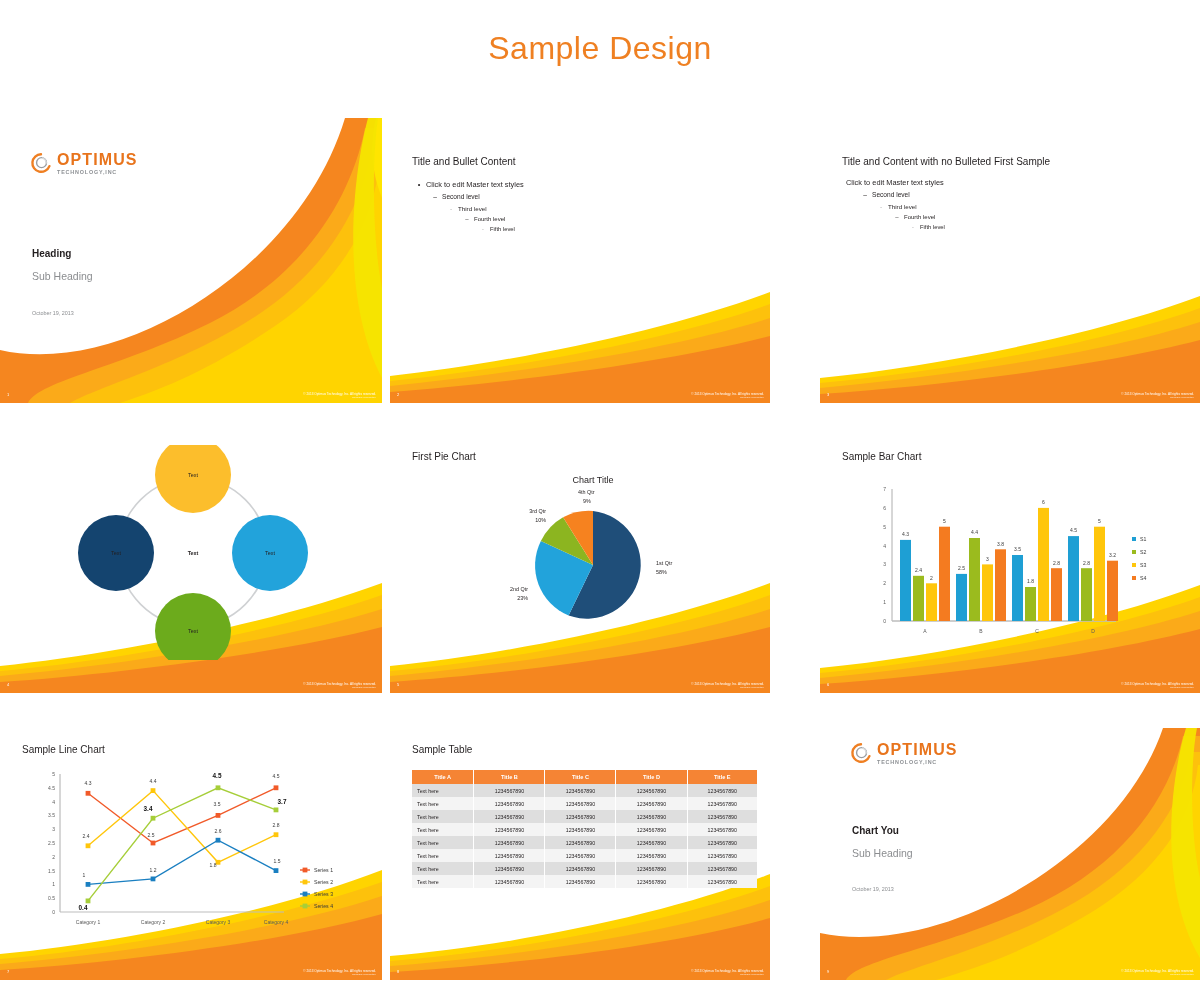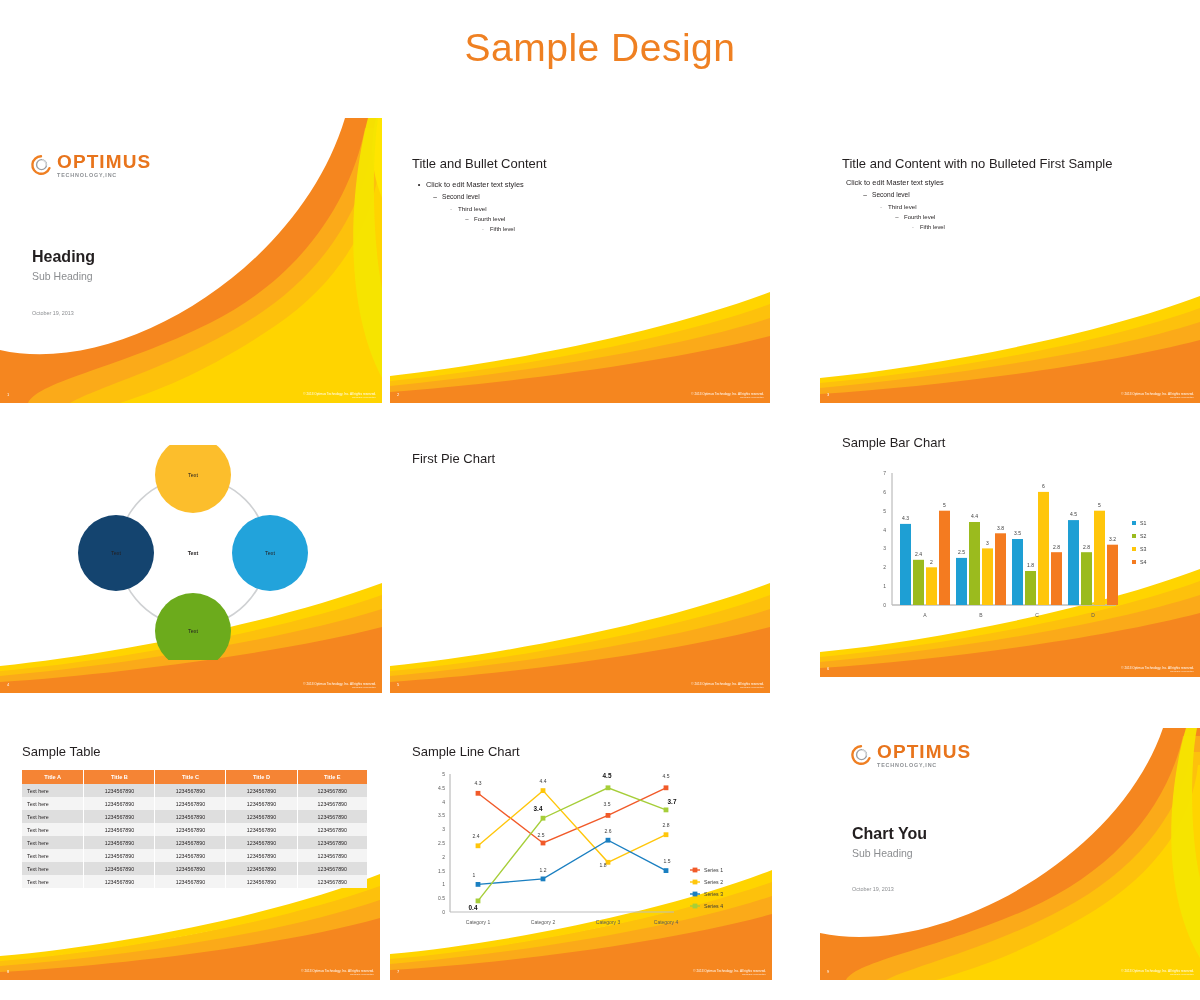--- a/index.html
+++ b/index.html
@@ -9,21 +9,21 @@
     background: #ffffff;
     font-family: "Liberation Sans", sans-serif;
     overflow: hidden;
     position: relative;
   }
 
   
   #page-title {
     text-align: center;
     color: #ef8022;
-    font-size: 39px;
+    font-size: 32px;
     font-weight: 400;
     letter-spacing: 0.5px;
     padding-top: 18px;
     height: 100px;
     line-height: 60px;
   }
 
   
   #grid {
     position: absolute;
@@ -38,21 +38,21 @@
     position: absolute;
     background: #ffffff;
     overflow: hidden;
   }
   
   .s1 { left: 0px;  top: 0px;  width: 382px; height: 285px; }
   .s2 { left: 0px;  top: 22px; width: 380px; height: 263px; }
   .s3 { left: 12px; top: 22px; width: 380px; height: 263px; }
   .s4 { left: 0px;  top: 30px; width: 382px; height: 258px; }
   .s5 { left: 0px;  top: 30px; width: 380px; height: 258px; }
-  .s6 { left: 12px; top: 14px; width: 380px; height: 258px; }
+  .s6 { left: 12px; top: 30px; width: 380px; height: 258px; }
   .s7 { left: 0px;  top: 35px; width: 382px; height: 252px; }
   .s8 { left: 0px;  top: 35px; width: 380px; height: 252px; }
   .s9 { left: 12px; top: 35px; width: 380px; height: 252px; }
 
   
   .swoosh { position: absolute; inset: 0; pointer-events: none; }
   .swoosh svg { width: 100%; height: 100%; display: block; }
 
   
   .foot-copy {
@@ -67,37 +67,37 @@
   .pagenum {
     position: absolute; left: 7px; bottom: 6px;
     color: #ffffff; font-size: 4px;
   }
 
   
   .logo { position: absolute; display: flex; align-items: center; gap: 5px; }
   .logo .mark { width: 22px; height: 22px; flex: 0 0 22px; }
   .logo .words { display: flex; flex-direction: column; line-height: 1; }
   .logo .lw1 {
-    color: #e8741c; font-weight: bold; font-size: 19px;
+    color: #e8741c; font-weight: bold; font-size: 16px;
     letter-spacing: 1.1px;
   }
   .logo .lw2 {
     color: #8d9094; font-weight: bold; font-size: 5.4px;
     letter-spacing: 0.85px; margin-top: 1.5px;
   }
 
   
-  .tt-heading { position: absolute; left: 32px; font-size: 16px; font-weight: bold; color: #231f20; }
+  .tt-heading { position: absolute; left: 32px; font-size: 10px; font-weight: bold; color: #231f20; }
   .tt-sub     { position: absolute; left: 32px; font-size: 10.5px; color: #8b8d90; }
   .tt-date    { position: absolute; left: 32px; font-size: 5.4px; color: #8b8d90; }
 
   
   .slide-title {
     position: absolute; left: 22px; top: 16px;
-    font-size: 13px; color: #231f20;
+    font-size: 10px; color: #231f20;
   }
   .bullets { position: absolute; left: 26px; top: 40px; font-size: 7.3px; color: #231f20; }
   .bl { display: flex; gap: 4px; margin-bottom: 4.3px; white-space: nowrap; }
   .bl .bm { width: 6px; text-align: center; flex: 0 0 6px; }
   .lvl1 { margin-left: 0px;  font-size: 7.4px; }
   .lvl2 { margin-left: 16px; font-size: 6.6px; }
   .lvl3 { margin-left: 32px; font-size: 6.2px; }
   .lvl4 { margin-left: 48px; font-size: 6.0px; }
   .lvl5 { margin-left: 64px; font-size: 5.8px; }
 
@@ -304,20 +304,39 @@
     <div class="slide s5">
       <div class="swoosh">
         <svg viewBox="0 0 380 258" preserveAspectRatio="none">
           <path d="M0,243 C120,236 280,214 380,188 L380,258 L0,258 Z" fill="#f5861f"></path>
           <path d="M0,239 C120,230 280,204 380,172 L380,192 C280,218 120,239 0,247 Z" fill="#fbaa19"></path>
           <path d="M0,235 C120,224 280,194 380,158 L380,174 C280,206 120,230 0,241 Z" fill="#fdc10c"></path>
           <path d="M0,231 C120,219 280,186 380,148 L380,160 C280,196 120,225 0,236 Z" fill="#ffd400"></path>
         </svg>
       </div>
       <div class="slide-title">First Pie Chart</div>
+      <div class="chart-wrap" style="left:90px; top:34px;">
+        <svg width="250" height="180" viewBox="0 0 250 180">
+          <text class="chart-title-txt" x="113" y="14" text-anchor="middle">Chart Title</text>
+
+          <path d="M113,96 L113,42 A54,54 0 1 1 88.6,146.5 Z" fill="#1f4e79"></path>
+          <path d="M113,96 L88.6,146.5 A54,54 0 0 1 60.9,72.1 Z" fill="#22a3db"></path>
+          <path d="M113,96 L60.9,72.1 A54,54 0 0 1 83.1,48.3 Z" fill="#8cb520"></path>
+          <path d="M113,96 L83.1,48.3 A54,54 0 0 1 113,42 Z" fill="#f6821f"></path>
+
+          <text class="pie-lbl" x="176" y="96">1st Qtr</text>
+          <text class="pie-lbl" x="176" y="105">58%</text>
+          <text class="pie-lbl" x="48" y="122" text-anchor="end">2nd Qtr</text>
+          <text class="pie-lbl" x="48" y="131" text-anchor="end">23%</text>
+          <text class="pie-lbl" x="66" y="44" text-anchor="end">3rd Qtr</text>
+          <text class="pie-lbl" x="66" y="53" text-anchor="end">10%</text>
+          <text class="pie-lbl" x="98" y="25">4th Qtr</text>
+          <text class="pie-lbl" x="103" y="34">9%</text>
+        </svg>
+      </div>
       <div class="foot-copy">
         <div>© 2013 Optimus Technology, Inc. All rights reserved.</div>
         <div class="cp2">Company Proprietary</div>
       </div>
       <div class="pagenum">5</div>
     </div>
   </div>
 
   <div class="slide-cell">
     <div class="slide s6">
@@ -405,108 +424,20 @@
             <rect x="288" y="103" width="4" height="4" fill="#f47b20"></rect>
             <text class="leg-lbl" x="296" y="107">S4</text>
           </g>
         </svg>
       </div>
       <div class="foot-copy">
         <div>© 2013 Optimus Technology, Inc. All rights reserved.</div>
         <div class="cp2">Company Proprietary</div>
       </div>
       <div class="pagenum">6</div>
-    </div>
-  </div>
-
-  <div class="slide-cell">
-    <div class="slide s8">
-      <div class="swoosh">
-        <svg viewBox="0 0 380 252" preserveAspectRatio="none">
-          <path d="M0,240 C120,234 280,214 380,186 L380,252 L0,252 Z" fill="#f5861f"></path>
-          <path d="M0,236 C120,229 280,204 380,170 L380,190 C280,218 120,237 0,244 Z" fill="#fbaa19"></path>
-          <path d="M0,232 C120,223 280,194 380,156 L380,172 C280,206 120,229 0,238 Z" fill="#fdc10c"></path>
-          <path d="M0,228 C120,218 280,186 380,146 L380,158 C280,194 120,224 0,233 Z" fill="#ffd400"></path>
-        </svg>
-      </div>
-      <div class="slide-title">Sample Table</div>
-      <table class="stable">
-        <thead>
-          <tr>
-            <th>Title A</th>
-            <th>Title B</th>
-            <th>Title C</th>
-            <th>Title D</th>
-            <th>Title E</th>
-          </tr>
-        </thead>
-        <tbody>
-          <tr class="odd">
-            <td class="first">Text here</td>
-            <td>1234567890</td>
-            <td>1234567890</td>
-            <td>1234567890</td>
-            <td>1234567890</td>
-          </tr>
-          <tr class="even">
-            <td class="first">Text here</td>
-            <td>1234567890</td>
-            <td>1234567890</td>
-            <td>1234567890</td>
-            <td>1234567890</td>
-          </tr>
-          <tr class="odd">
-            <td class="first">Text here</td>
-            <td>1234567890</td>
-            <td>1234567890</td>
-            <td>1234567890</td>
-            <td>1234567890</td>
-          </tr>
-          <tr class="even">
-            <td class="first">Text here</td>
-            <td>1234567890</td>
-            <td>1234567890</td>
-            <td>1234567890</td>
-            <td>1234567890</td>
-          </tr>
-          <tr class="odd">
-            <td class="first">Text here</td>
-            <td>1234567890</td>
-            <td>1234567890</td>
-            <td>1234567890</td>
-            <td>1234567890</td>
-          </tr>
-          <tr class="even">
-            <td class="first">Text here</td>
-            <td>1234567890</td>
-            <td>1234567890</td>
-            <td>1234567890</td>
-            <td>1234567890</td>
-          </tr>
-          <tr class="odd">
-            <td class="first">Text here</td>
-            <td>1234567890</td>
-            <td>1234567890</td>
-            <td>1234567890</td>
-            <td>1234567890</td>
-          </tr>
-          <tr class="even">
-            <td class="first">Text here</td>
-            <td>1234567890</td>
-            <td>1234567890</td>
-            <td>1234567890</td>
-            <td>1234567890</td>
-          </tr>
-        </tbody>
-      </table>
-      <div class="foot-copy">
-        <div>© 2013 Optimus Technology, Inc. All rights reserved.</div>
-        <div class="cp2">Company Proprietary</div>
-      </div>
-      <div class="pagenum">8</div>
     </div>
   </div>
 
   <div class="slide-cell">
     <div class="slide s7">
       <div class="swoosh">
         <svg viewBox="0 0 382 252" preserveAspectRatio="none">
           <path d="M0,238 C120,232 280,210 382,182 L382,252 L0,252 Z" fill="#f5861f"></path>
           <path d="M0,234 C120,226 280,200 382,166 L382,186 C280,214 120,235 0,242 Z" fill="#fbaa19"></path>
           <path d="M0,230 C120,220 280,190 382,152 L382,168 C280,202 120,226 0,236 Z" fill="#fdc10c"></path>
@@ -606,20 +537,108 @@
       </div>
       <div class="foot-copy">
         <div>© 2013 Optimus Technology, Inc. All rights reserved.</div>
         <div class="cp2">Company Proprietary</div>
       </div>
       <div class="pagenum">7</div>
     </div>
   </div>
 
   <div class="slide-cell">
+    <div class="slide s8">
+      <div class="swoosh">
+        <svg viewBox="0 0 380 252" preserveAspectRatio="none">
+          <path d="M0,240 C120,234 280,214 380,186 L380,252 L0,252 Z" fill="#f5861f"></path>
+          <path d="M0,236 C120,229 280,204 380,170 L380,190 C280,218 120,237 0,244 Z" fill="#fbaa19"></path>
+          <path d="M0,232 C120,223 280,194 380,156 L380,172 C280,206 120,229 0,238 Z" fill="#fdc10c"></path>
+          <path d="M0,228 C120,218 280,186 380,146 L380,158 C280,194 120,224 0,233 Z" fill="#ffd400"></path>
+        </svg>
+      </div>
+      <div class="slide-title">Sample Table</div>
+      <table class="stable">
+        <thead>
+          <tr>
+            <th>Title A</th>
+            <th>Title B</th>
+            <th>Title C</th>
+            <th>Title D</th>
+            <th>Title E</th>
+          </tr>
+        </thead>
+        <tbody>
+          <tr class="odd">
+            <td class="first">Text here</td>
+            <td>1234567890</td>
+            <td>1234567890</td>
+            <td>1234567890</td>
+            <td>1234567890</td>
+          </tr>
+          <tr class="even">
+            <td class="first">Text here</td>
+            <td>1234567890</td>
+            <td>1234567890</td>
+            <td>1234567890</td>
+            <td>1234567890</td>
+          </tr>
+          <tr class="odd">
+            <td class="first">Text here</td>
+            <td>1234567890</td>
+            <td>1234567890</td>
+            <td>1234567890</td>
+            <td>1234567890</td>
+          </tr>
+          <tr class="even">
+            <td class="first">Text here</td>
+            <td>1234567890</td>
+            <td>1234567890</td>
+            <td>1234567890</td>
+            <td>1234567890</td>
+          </tr>
+          <tr class="odd">
+            <td class="first">Text here</td>
+            <td>1234567890</td>
+            <td>1234567890</td>
+            <td>1234567890</td>
+            <td>1234567890</td>
+          </tr>
+          <tr class="even">
+            <td class="first">Text here</td>
+            <td>1234567890</td>
+            <td>1234567890</td>
+            <td>1234567890</td>
+            <td>1234567890</td>
+          </tr>
+          <tr class="odd">
+            <td class="first">Text here</td>
+            <td>1234567890</td>
+            <td>1234567890</td>
+            <td>1234567890</td>
+            <td>1234567890</td>
+          </tr>
+          <tr class="even">
+            <td class="first">Text here</td>
+            <td>1234567890</td>
+            <td>1234567890</td>
+            <td>1234567890</td>
+            <td>1234567890</td>
+          </tr>
+        </tbody>
+      </table>
+      <div class="foot-copy">
+        <div>© 2013 Optimus Technology, Inc. All rights reserved.</div>
+        <div class="cp2">Company Proprietary</div>
+      </div>
+      <div class="pagenum">8</div>
+    </div>
+  </div>
+
+  <div class="slide-cell">
     <div class="slide s9">
       <div class="swoosh">
         <svg viewBox="0 0 380 252" preserveAspectRatio="none">
           <path d="M380,0 L380,252 L0,252 L0,205 C118,230 298,132 343,0 Z" fill="#f5861f"></path>
           <path d="M380,8 L380,252 L26,252 C38,232 118,221 208,181 C298,141 348,75 363,8 Z" fill="#fbaa19"></path>
           <path d="M380,24 L380,252 L66,252 C96,237 168,221 243,181 C318,141 361,84 371,24 Z" fill="#fdc10c"></path>
           <path d="M380,37 L380,252 L116,252 C156,240 208,223 272,184 C336,145 372,93 378,37 Z" fill="#ffd400"></path>
           <path d="M366,0 L377,0 C370,36 370,106 380,150 L380,230 C338,159 350,53 366,0 Z" fill="#f6e500" opacity="0.95"></path>
         </svg>
       </div>

